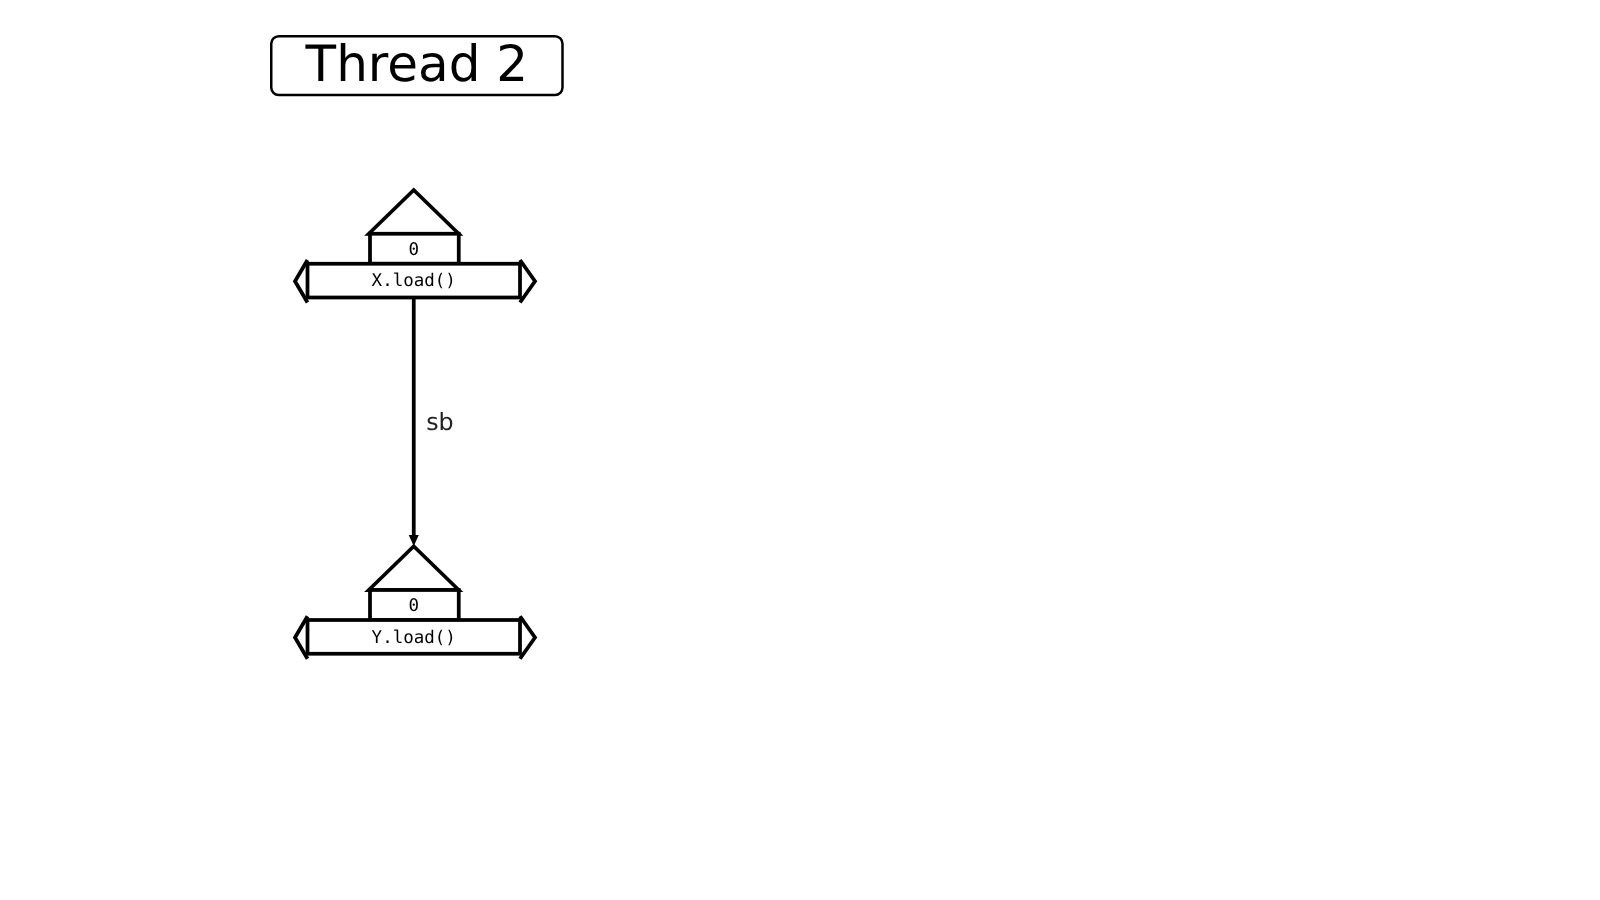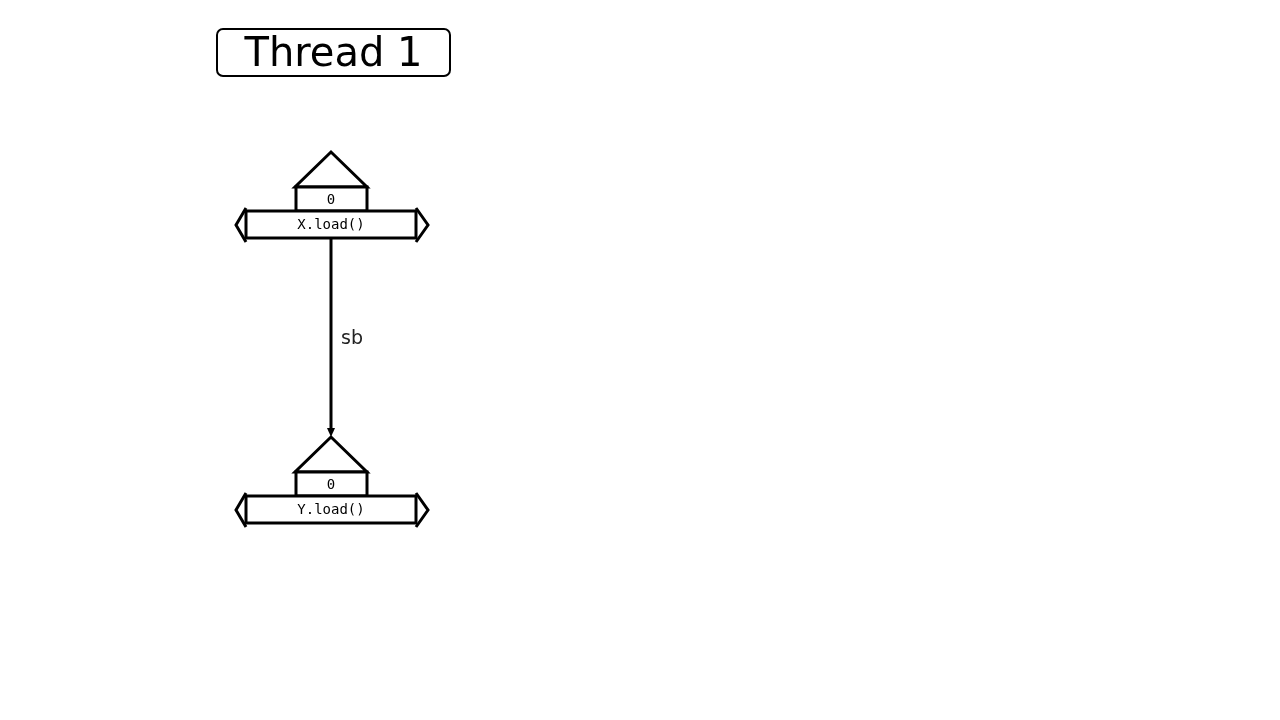--- a/index.html
+++ b/index.html
@@ -11,21 +11,21 @@
       display: flex; align-items: center; justify-content: center;
       font-family: "DejaVu Sans", sans-serif; font-size: 40px; color: #000;
       letter-spacing: 0px; line-height: 45px;
     }
     .mono { font-family: "DejaVu Sans Mono", monospace; font-size: 14px; fill: #000; }
     .edge-label { font-family: "DejaVu Sans", sans-serif; font-size: 19px; fill: #222; }
   </style>
 </head>
 <body>
 
-<div class="thread-title">Thread 1</div>
+<div class="thread-title">Thread 2</div>
 
 <svg id="diagram" width="1280" height="720" viewBox="0 0 1280 720" xmlns="http://www.w3.org/2000/svg">
 
   <g>
     <polygon points="331,152 295,187 367,187" fill="none" stroke="#000" stroke-width="3" stroke-linejoin="miter"></polygon>
     <rect x="296" y="187" width="71" height="24" fill="#fff" stroke="#000" stroke-width="3"></rect>
     <text class="mono" x="331" y="204" text-anchor="middle">0</text>
     <rect x="246" y="211" width="170" height="27" fill="#fff" stroke="#000" stroke-width="3"></rect>
     <polyline points="246,208 236,225 246,242" fill="none" stroke="#000" stroke-width="3"></polyline>
     <polyline points="416,208 428,225 416,242" fill="none" stroke="#000" stroke-width="3"></polyline>

